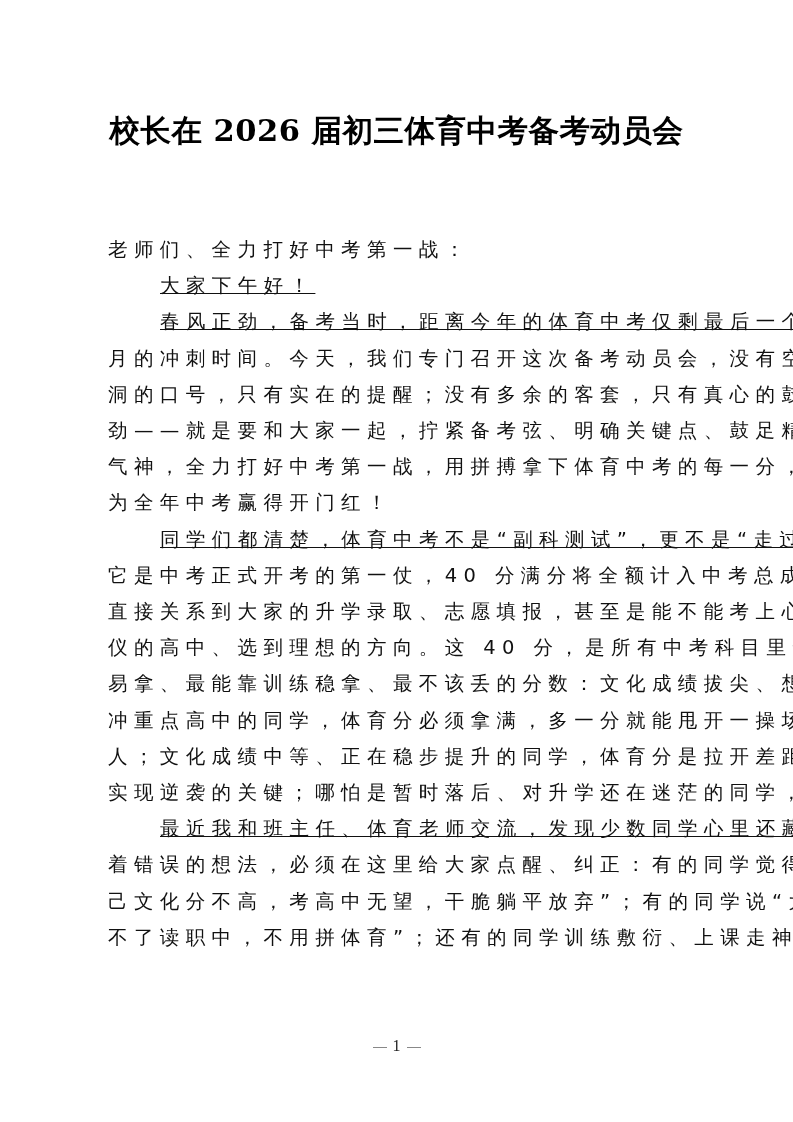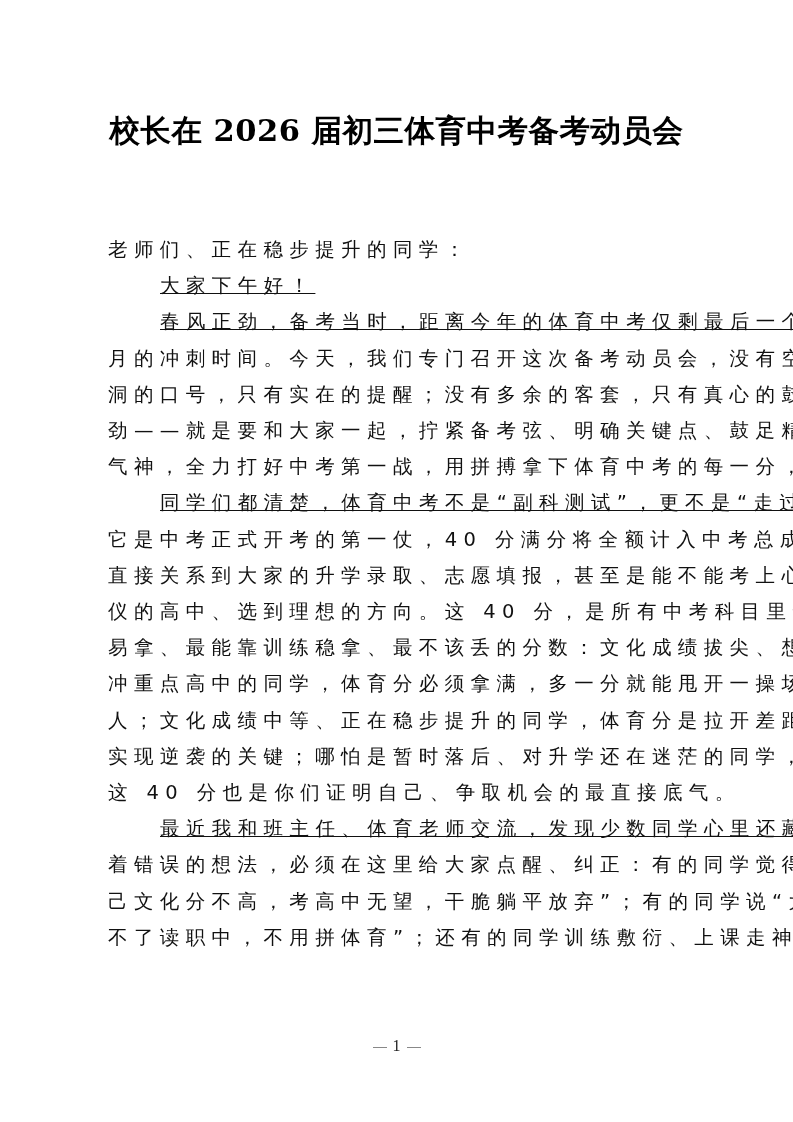--- a/index.html
+++ b/index.html
@@ -74,37 +74,37 @@
   </style>
 </head>
 <body>
 
 <div class="page">
   <h1 class="title">
     <span>校长在 2026 届初三体育中考备考动员会</span>
   </h1>
 
   <div class="body">
-    <p>老师们、正在稳步提升的同学：</p>
+    <p>老师们、全力打好中考第一战：</p>
     <p class="indent">大家下午好！</p>
     <div id="lines">
         <p class="line indent">春风正劲，备考当时，距离今年的体育中考仅剩最后一个</p>
         <p class="line">月的冲刺时间。今天，我们专门召开这次备考动员会，没有空</p>
         <p class="line">洞的口号，只有实在的提醒；没有多余的客套，只有真心的鼓</p>
         <p class="line">劲——就是要和大家一起，拧紧备考弦、明确关键点、鼓足精</p>
         <p class="line">气神，全力打好中考第一战，用拼搏拿下体育中考的每一分，</p>
+        <p class="line">为全年中考赢得开门红！</p>
         <p class="line indent">同学们都清楚，体育中考不是“副科测试”，更不是“走过场”，</p>
         <p class="line">它是中考正式开考的第一仗，40 分满分将全额计入中考总成绩，</p>
         <p class="line">直接关系到大家的升学录取、志愿填报，甚至是能不能考上心</p>
         <p class="line">仪的高中、选到理想的方向。这 40 分，是所有中考科目里最容</p>
         <p class="line">易拿、最能靠训练稳拿、最不该丢的分数：文化成绩拔尖、想</p>
         <p class="line">冲重点高中的同学，体育分必须拿满，多一分就能甩开一操场</p>
         <p class="line">人；文化成绩中等、正在稳步提升的同学，体育分是拉开差距、</p>
         <p class="line">实现逆袭的关键；哪怕是暂时落后、对升学还在迷茫的同学，</p>
-        <p class="line">这 40 分也是你们证明自己、争取机会的最直接底气。</p>
         <p class="line indent">最近我和班主任、体育老师交流，发现少数同学心里还藏</p>
         <p class="line">着错误的想法，必须在这里给大家点醒、纠正：有的同学觉得“自</p>
         <p class="line">己文化分不高，考高中无望，干脆躺平放弃”；有的同学说“大</p>
         <p class="line">不了读职中，不用拼体育”；还有的同学训练敷衍、上课走神，</p>
       </div>
   </div>
 
   <div class="footer">
     <span class="dash"></span><span>1</span><span class="dash"></span>
   </div>

